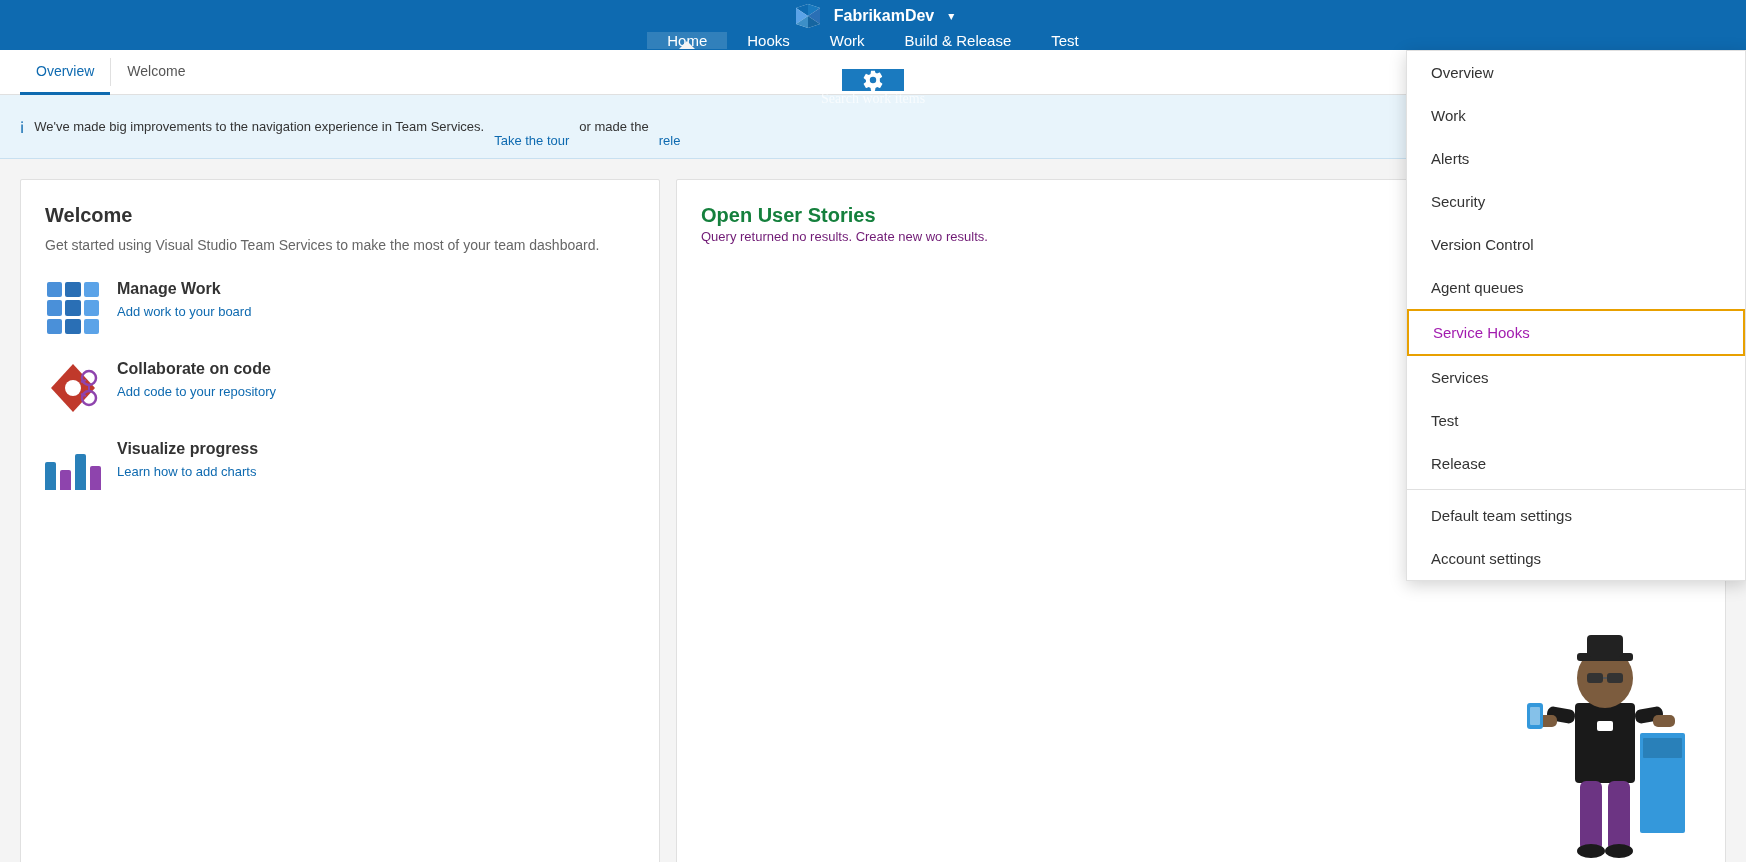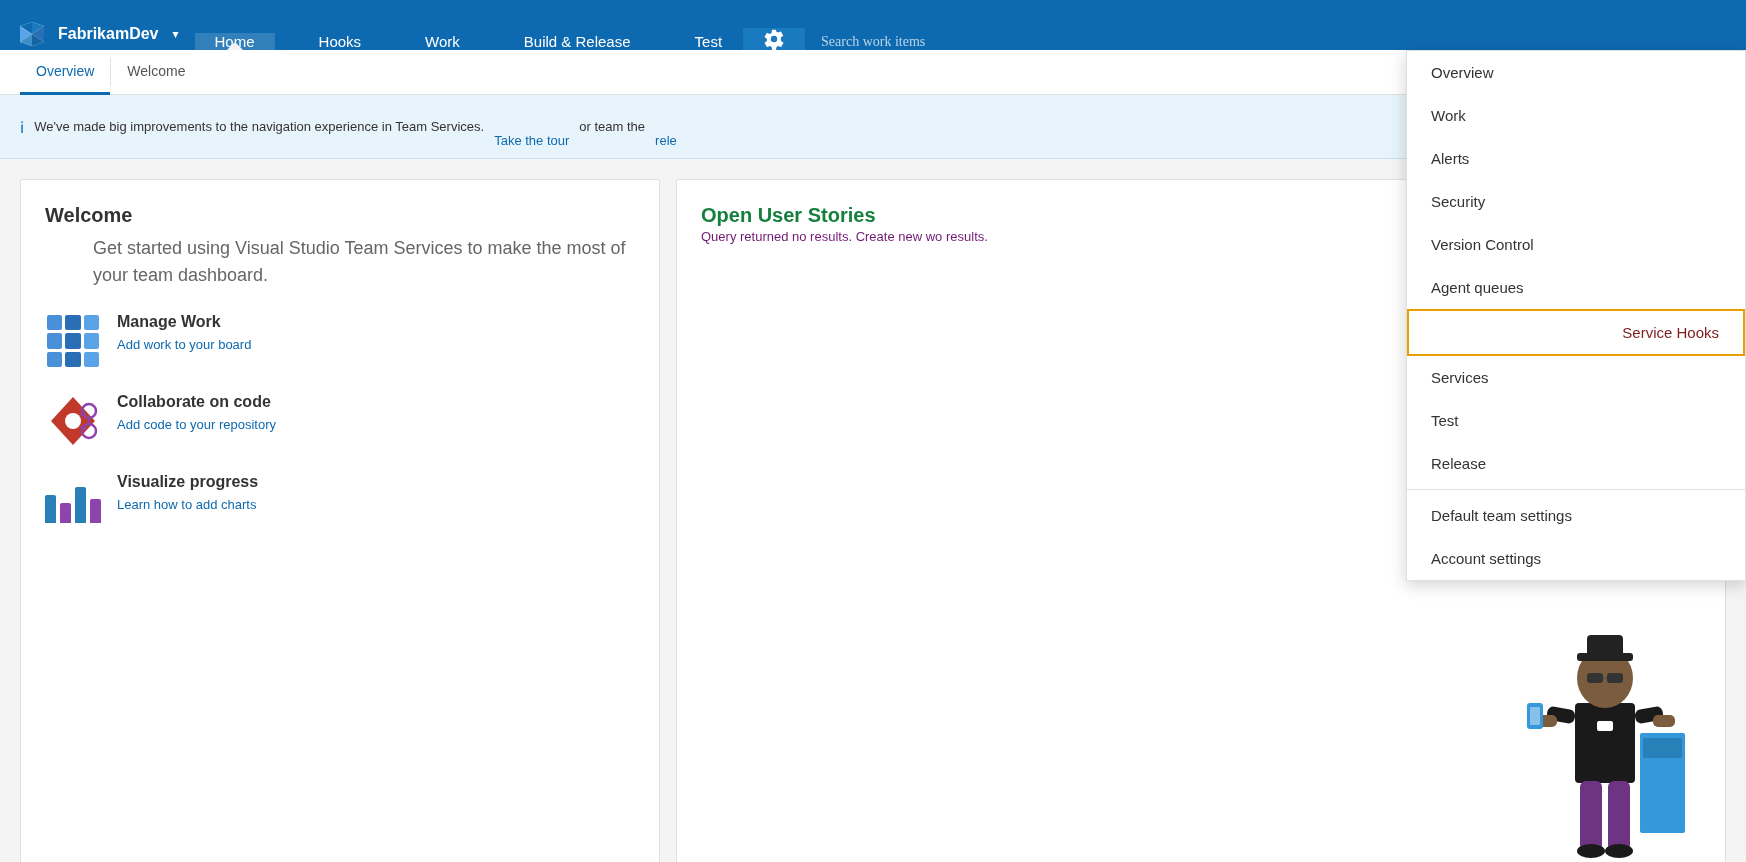--- a/index.html
+++ b/index.html
@@ -3,23 +3,24 @@
   <meta charset="utf-8">
   <style>
     * { margin: 0; padding: 0; box-sizing: border-box; }
     body { font-family: 'Segoe UI', Arial, sans-serif; background: #f4f4f4; width: 1746px; height: 862px; overflow: hidden; position: relative; }
 
     
     .top-nav {
       background: #0e6ab0;
       height: 50px;
       display: flex;
-      align-items: flex-end;
+      align-items: center;
       position: relative;
       z-index: 100;
+      flex-direction: column;
     }
     .nav-brand {
       display: flex;
       align-items: center;
       padding: 0 16px;
       color: white;
       gap: 10px;
       cursor: pointer;
     }
     .nav-brand-icon {
@@ -32,21 +33,20 @@
       color: white;
     }
     .nav-dropdown-arrow {
       color: white;
       font-size: 12px;
       margin-left: 4px;
     }
     .nav-items {
       display: flex;
       align-items: stretch;
-      gap: 24px;
     }
     .nav-item {
       display: flex;
       align-items: center;
       padding: 0 20px;
       color: white;
       font-size: 15px;
       cursor: pointer;
       position: relative;
       text-decoration: none;
@@ -165,25 +165,24 @@
       padding: 24px;
       flex-shrink: 0;
     }
     .welcome-card h2 {
       font-size: 20px;
       font-weight: 600;
       color: #333;
       margin-bottom: 8px;
     }
     .welcome-card p {
-      font-size: 18px;
+      font-size: 14px;
       color: #666;
       margin-bottom: 24px;
       line-height: 1.5;
-      margin-left: 48px;
     }
 
     .welcome-item {
       display: flex;
       align-items: flex-start;
       gap: 16px;
       margin-bottom: 24px;
     }
     .welcome-item-icon {
       width: 56px;
@@ -240,23 +239,22 @@
       color: #333;
       cursor: pointer;
       display: block;
       border: none;
       background: none;
       width: 100%;
       text-align: left;
     }
     .dropdown-item.highlighted {
       border: 2px solid #e8a000;
-      color: #7f1d1d;
+      color: #a21caf;
       background: white;
-      text-align: right;
     }
     .dropdown-divider {
       height: 1px;
       background: #e0e0e0;
       margin: 4px 0;
     }
 
     
     .kanban-icon {
       display: grid;
@@ -361,21 +359,21 @@
   <div class="sub-nav-separator"></div>
   <div class="sub-nav-item">
     <span>Welcome</span>
   </div>
 </div>
 
 <div class="info-banner">
   <span class="info-icon">ℹ</span>
   <span>We've made big improvements to the navigation experience in Team Services.</span>
   <a class="info-link">Take the tour</a>
-  <span>or team the</span>
+  <span>or made the</span>
   <a class="info-link">rele</a>
 </div>
 
 <div class="main-content">
 
   <div class="card welcome-card">
     <h2>Welcome</h2>
     <p>Get started using Visual Studio Team Services to make the most of your team dashboard.</p>
 
     <div class="welcome-item">

